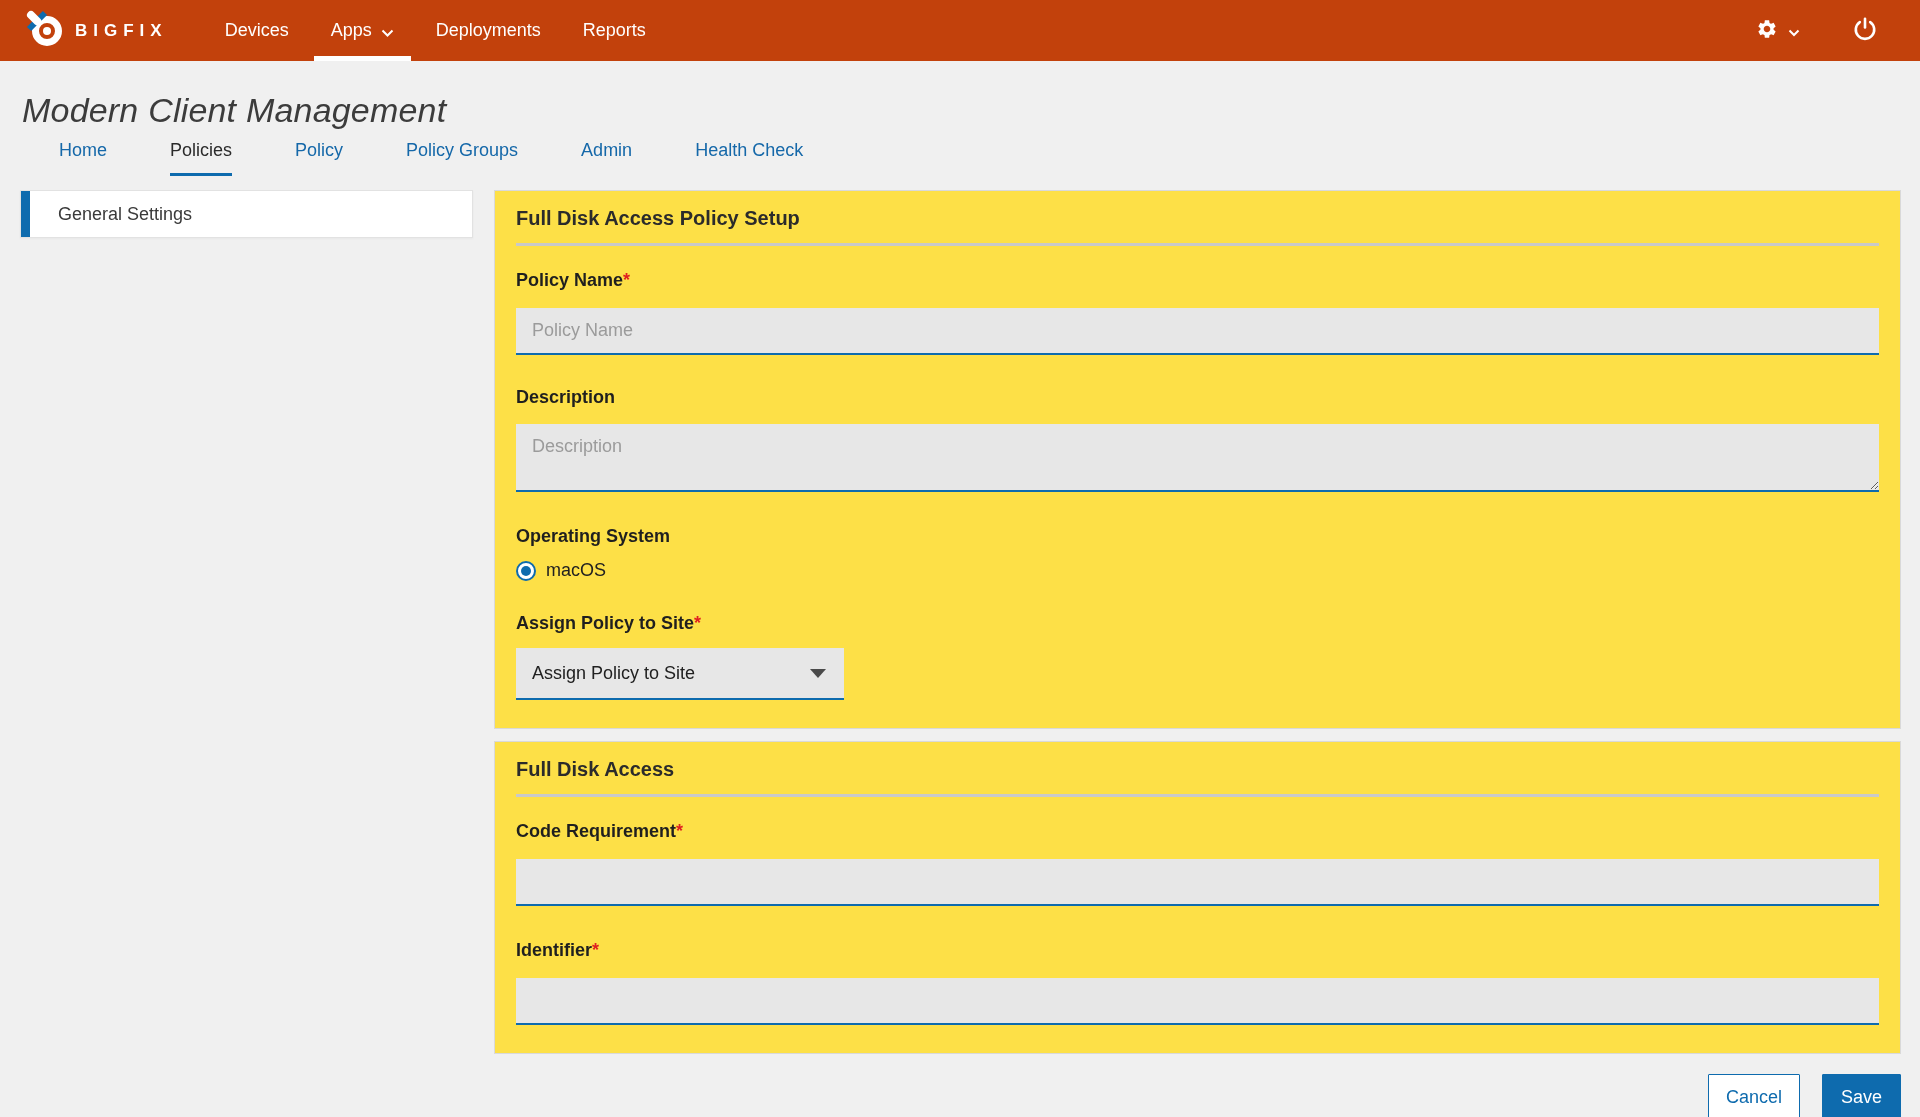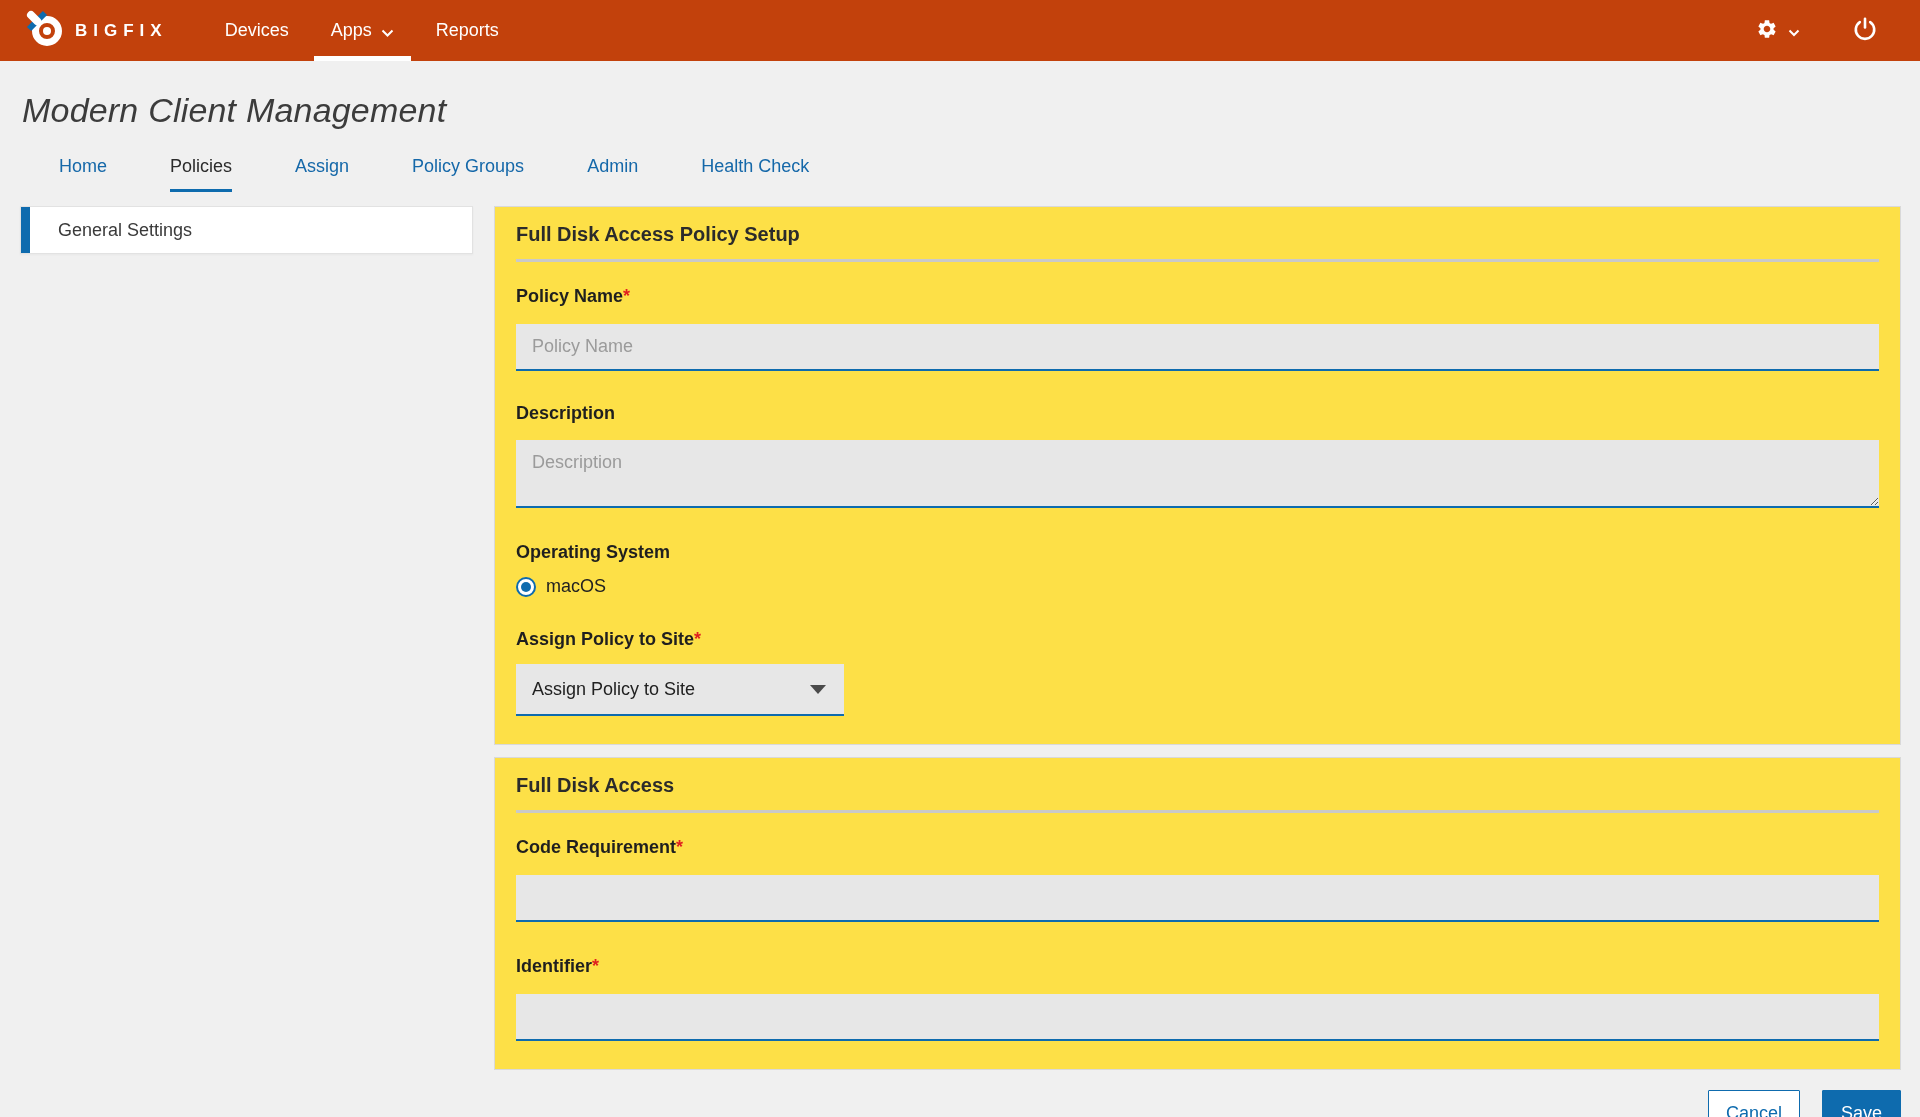--- a/index.html
+++ b/index.html
@@ -16,21 +16,21 @@
   .nav-item.active::after { content:""; position:absolute; left:4px; right:4px; bottom:0; height:5px; background:#fff; }
   .topbar-right { margin-left:auto; display:flex; align-items:center; padding-right:42px; }
   .gear-wrap { display:flex; align-items:center; margin-right:52px; cursor:pointer; }
   .gear-wrap .chev { margin-left:10px; margin-top:2px; }
   .power-wrap { display:flex; align-items:center; cursor:pointer; }
 
   
   .page-title { font-size:34px; font-weight:400; color:#3c3c3c; padding:30px 0 0 22px; letter-spacing:0.2px;font-style:italic; }
 
   
-  .tabs { display:flex; padding-left:59px; margin-top:26px; }
+  .tabs { display:flex; padding-left:59px; margin-top:10px; }
   .tab { font-size:18px; color:#1568a9; padding-bottom:12px; margin-right:63px; border-bottom:3px solid transparent; cursor:pointer; white-space:nowrap; }
   .tab.active { color:#2b2b2b; border-bottom-color:#0e6bae; }
 
   
   .content { display:flex; align-items:flex-start; padding:14px 19px 0 20px; }
   .sidebar { width:453px; margin-right:21px; flex:none; }
   .sidebar-item { background:#fff; border:1px solid #e2e2e2; height:48px; display:flex; align-items:center; position:relative; padding-left:37px; font-size:18px; color:#3a3a3a; cursor:pointer; box-shadow:0 1px 2px rgba(0,0,0,0.04); }
   .sidebar-item .active-bar { position:absolute; left:0; top:0; bottom:0; width:9px; background:#0e6bae; }
   .main { flex:1; min-width:0; }
 
@@ -84,20 +84,23 @@
     </div>
     <div class="nav-item active">
       <span>Apps</span>
       <span class="chev">
         <svg width="13" height="9" viewBox="0 0 13 9" fill="none">
             <polyline points="1.5,1.5 6.5,6.5 11.5,1.5" stroke="#ffffff" stroke-width="2"></polyline>
           </svg>
       </span>
     </div>
     <div class="nav-item">
+      <span>Deployments</span>
+    </div>
+    <div class="nav-item">
       <span>Reports</span>
     </div>
   </div>
   <div class="topbar-right">
     <div class="gear-wrap">
       <span>
         <svg width="22" height="22" viewBox="0 0 24 24" fill="#ffffff">
             <path d="M19.14,12.94c0.04-0.3,0.06-0.61,0.06-0.94c0-0.32-0.02-0.64-0.07-0.94l2.03-1.58c0.18-0.14,0.23-0.41,0.12-0.61 l-1.92-3.32c-0.12-0.22-0.37-0.29-0.59-0.22l-2.39,0.96c-0.5-0.38-1.03-0.7-1.62-0.94L14.4,2.81c-0.04-0.24-0.24-0.41-0.48-0.41 h-3.84c-0.24,0-0.43,0.17-0.47,0.41L9.25,5.35C8.66,5.59,8.12,5.92,7.63,6.29L5.24,5.33c-0.22-0.08-0.47,0-0.59,0.22L2.74,8.87 C2.62,9.08,2.66,9.34,2.86,9.48l2.03,1.58C4.84,11.36,4.8,11.69,4.8,12s0.02,0.64,0.07,0.94l-2.03,1.58 c-0.18,0.14-0.23,0.41-0.12,0.61l1.92,3.32c0.12,0.22,0.37,0.29,0.59,0.22l2.39-0.96c0.5,0.38,1.03,0.7,1.62,0.94l0.36,2.54 c0.05,0.24,0.24,0.41,0.48,0.41h3.84c0.24,0,0.44-0.17,0.47-0.41l0.36-2.54c0.59-0.24,1.13-0.56,1.62-0.94l2.39,0.96 c0.22,0.08,0.47,0,0.59-0.22l1.92-3.32c0.12-0.22,0.07-0.47-0.12-0.61L19.14,12.94z M12,15.6c-1.98,0-3.6-1.62-3.6-3.6 s1.62-3.6,3.6-3.6s3.6,1.62,3.6,3.6S13.98,15.6,12,15.6z"></path>
           </svg>
       </span>
@@ -116,21 +119,21 @@
       </span>
     </div>
   </div>
 </div>
 
 <h1 class="page-title">Modern Client Management</h1>
 
 <div class="tabs">
   <div class="tab">Home</div>
   <div class="tab active">Policies</div>
-  <div class="tab">Assign</div>
+  <div class="tab">Policy</div>
   <div class="tab">Policy Groups</div>
   <div class="tab">Admin</div>
   <div class="tab">Health Check</div>
 </div>
 
 <div class="content">
 
   <div class="sidebar">
     <div class="sidebar-item">
       <span class="active-bar"></span>

